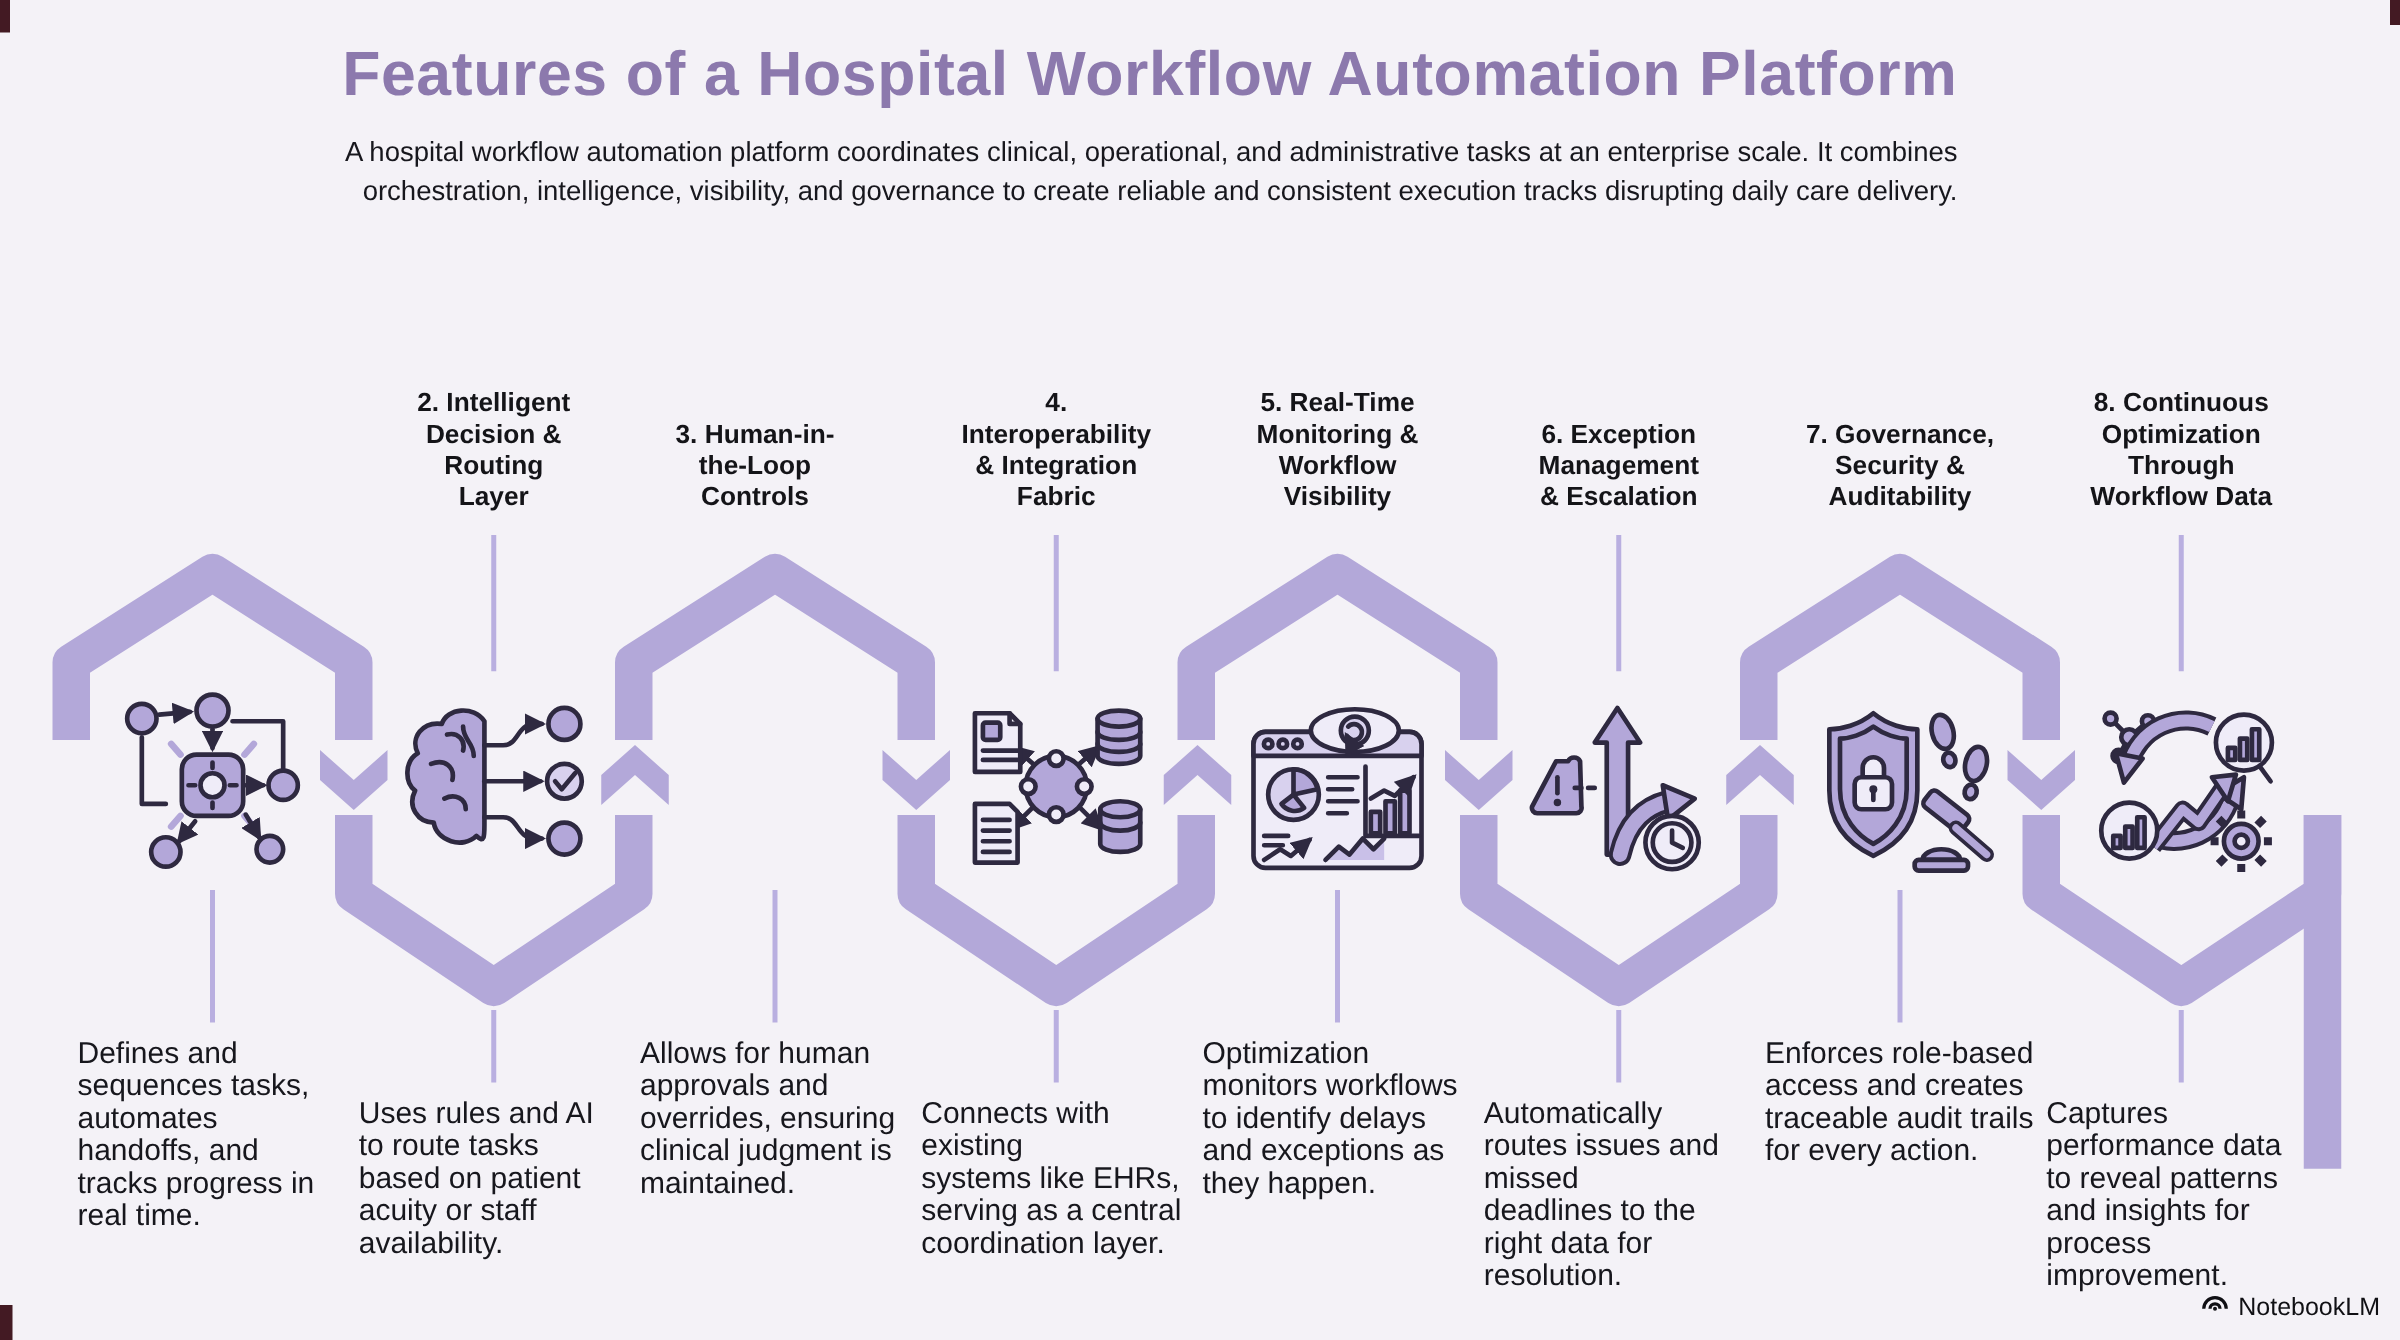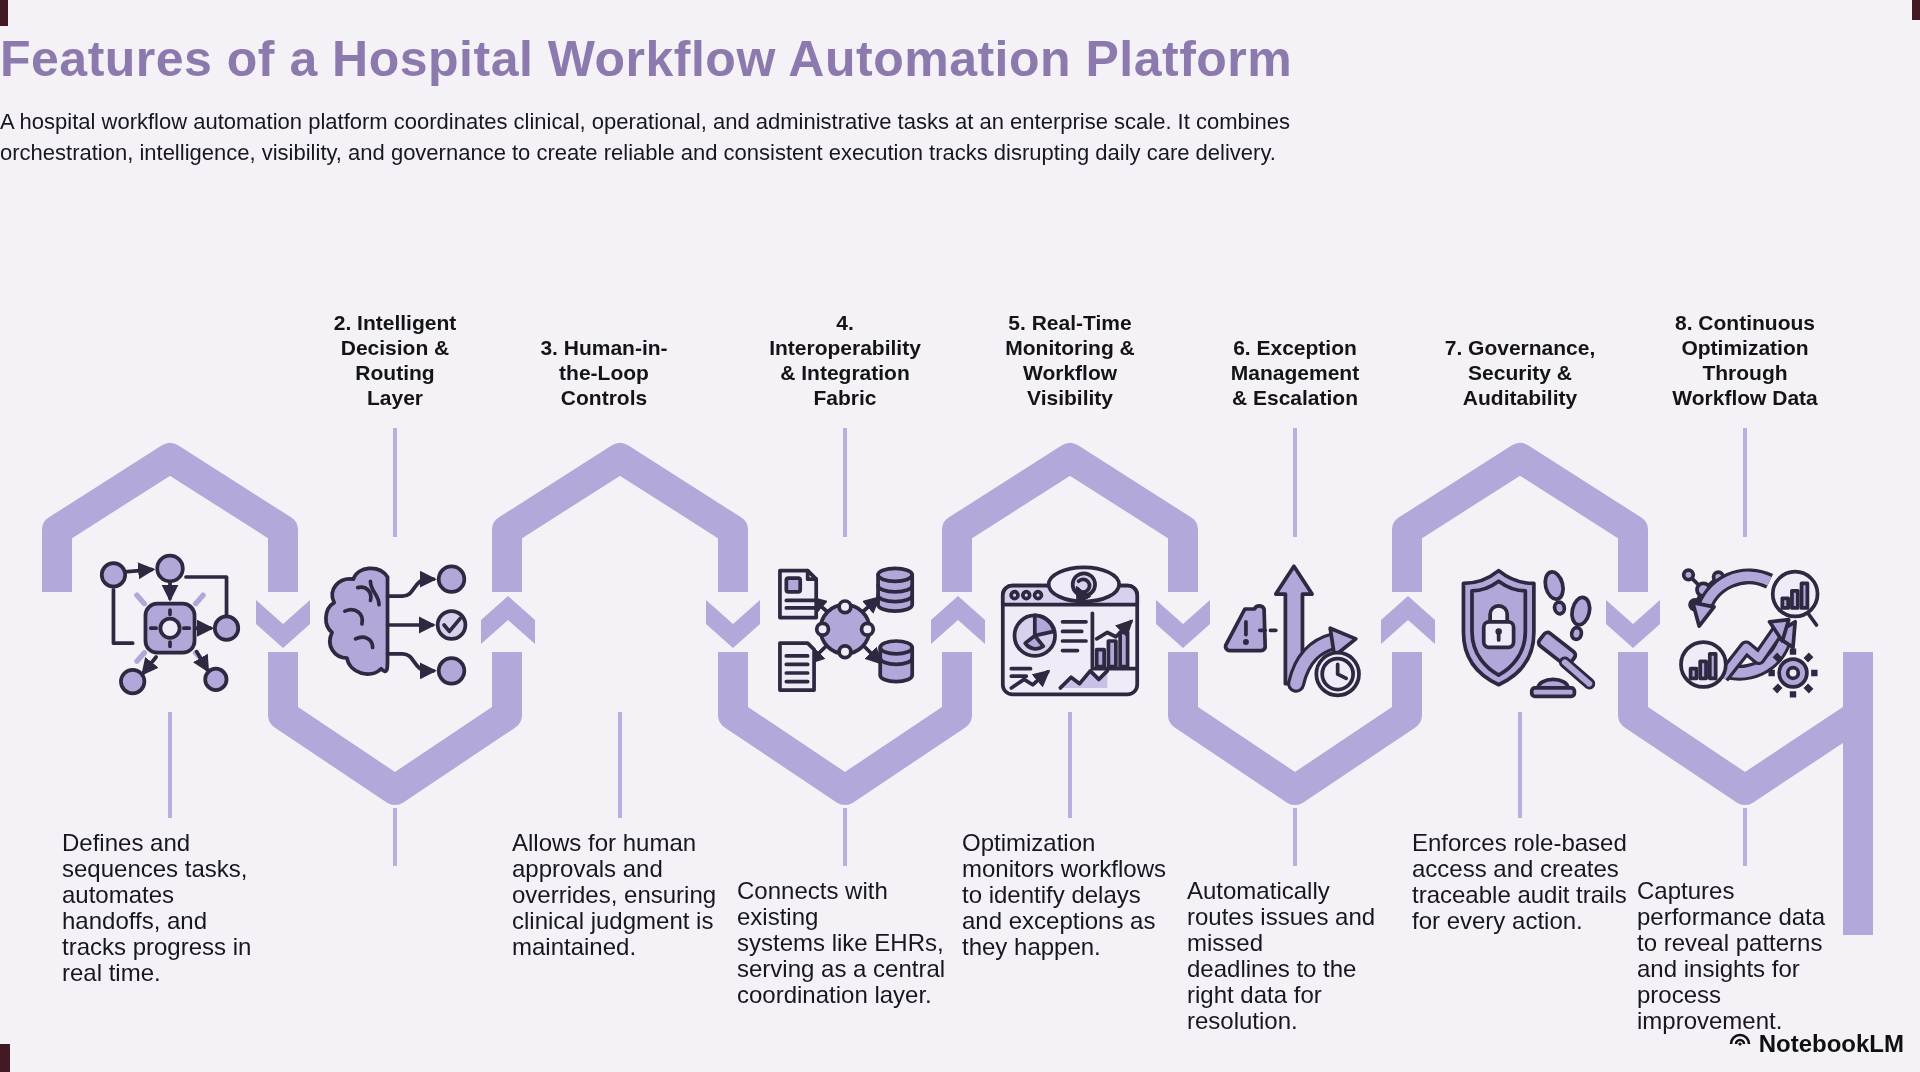--- a/index.html
+++ b/index.html
@@ -5,21 +5,21 @@
   :root{
     --bg:#f4f2f7; --ribbon:#b3a8d9; --thin-line:#b9afe0; --title-color:#8c79ad;
     --text-color:#17171d; --accent-dark:#2e2940; --icon-fill:#b3a7d9;
     --icon-fill-light:#d8d1ee; --icon-fill-bg:#efecf8; --corner:#431a23;
   }
   *{margin:0;padding:0;box-sizing:border-box;}
   html,body{width:1920px;height:1072px;overflow:hidden;}
   body{font-family:"Liberation Sans",sans-serif;background:#e9e6ef;}
   .stage{position:relative;width:1920px;height:1072px;background:var(--bg);overflow:hidden;}
 
-  .header{position:absolute;left:0;top:30px;width:1566px;text-align:left;}
+  .header{position:absolute;left:0;top:30px;width:1566px;text-align:right;}
   .main-title{font-size:50px;font-weight:600;color:var(--title-color);letter-spacing:.5px;}
   .subtitle{margin-top:18px;font-size:22px;font-weight:500;color:var(--text-color);
             white-space:pre-line;line-height:31px;}
 
   .chain-svg{position:absolute;left:0;top:0;width:1920px;height:1072px;}
   .ribbon{fill:none;stroke:var(--ribbon);stroke-width:30;stroke-linejoin:round;stroke-linecap:butt;}
   .chev{fill:var(--ribbon);}
   .thin{stroke:var(--thin-line);stroke-width:4;}
 
   .col-title{position:absolute;bottom:662px;width:224px;text-align:center;
@@ -31,21 +31,21 @@
   .icon-box{position:absolute;top:545px;width:160px;height:160px;}
   .icon-box svg{width:160px;height:160px;}
 
   .ic-st{stroke:var(--accent-dark);stroke-width:3.5;fill:none;stroke-linecap:round;stroke-linejoin:round;}
   .ic-f{fill:var(--icon-fill);stroke:var(--accent-dark);stroke-width:3.5;stroke-linejoin:round;}
   .ic-fl{fill:var(--icon-fill-light);stroke:var(--accent-dark);stroke-width:3.5;stroke-linejoin:round;}
   .ic-fb{fill:var(--icon-fill-bg);stroke:var(--accent-dark);stroke-width:3.5;stroke-linejoin:round;}
   .ic-dk{fill:var(--accent-dark);}
 
   .watermark{position:absolute;right:16px;bottom:14px;display:flex;align-items:center;gap:7px;}
-  .watermark .wm-label{font-size:24px;font-weight:700;color:#101014;margin-top:14px;}
+  .watermark .wm-label{font-size:20px;font-weight:400;color:#101014;margin-top:14px;}
   .corner{position:absolute;background:var(--corner);}
 </style>
 </head>
 <body>
 
 <svg width="0" height="0" style="position:absolute">
   <defs>
     <marker id="ah" viewBox="0 0 10 10" refX="8" refY="5" markerWidth="4.6" markerHeight="4.6" orient="auto-start-reverse">
       <path d="M0,0 L10,5 L0,10 Z" fill="#2e2940"></path>
     </marker>
@@ -283,20 +283,25 @@
       <circle class="ic-fb" cx="120" cy="120" r="5"></circle>
     </svg>
   </div>
 
   <div class="col-desc odd" style="left:62px">Defines and
 sequences tasks,
 automates
 handoffs, and
 tracks progress in
 real time.</div>
+  <div class="col-desc even" style="left:287px">Uses rules and AI
+to route tasks
+based on patient
+acuity or staff
+availability.</div>
   <div class="col-desc odd" style="left:512px">Allows for human
 approvals and
 overrides, ensuring
 clinical judgment is
 maintained.</div>
   <div class="col-desc even" style="left:737px">Connects with
 existing
 systems like EHRs,
 serving as a central
 coordination layer.</div>

